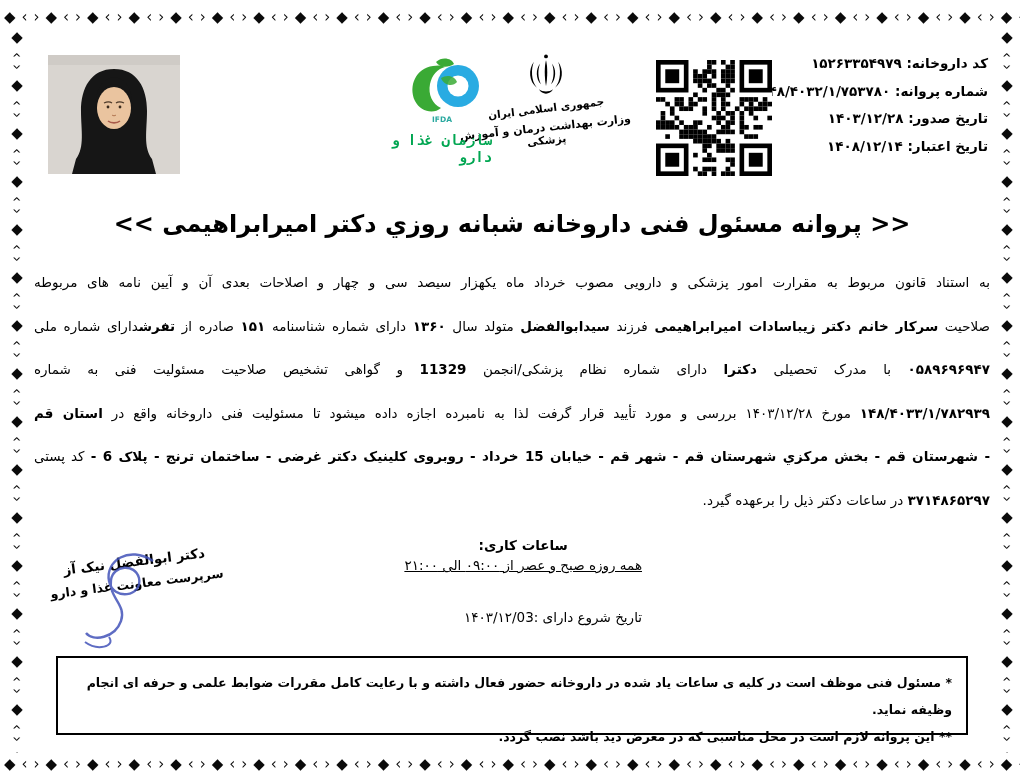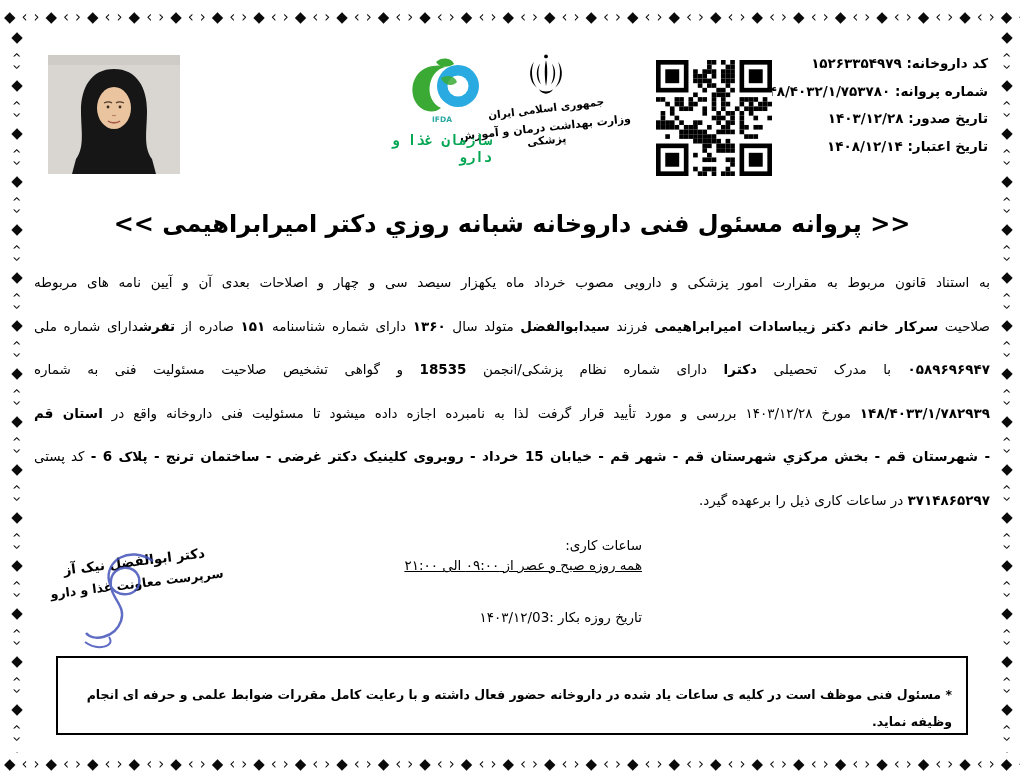--- a/index.html
+++ b/index.html
@@ -42,35 +42,35 @@
   .title2{position:absolute;top:210px;left:0;right:0;text-align:center;direction:rtl;
           font-weight:bold;font-size:24px;}
 
   
   .bodytext{position:absolute;top:261px;left:34px;right:34px;direction:rtl;font-size:13.5px;}
   .bline{line-height:43.5px;text-align:justify;text-align-last:justify;height:43.5px;overflow:visible;}
   .bline.blast{text-align-last:right;}
 
   
   .hours{position:absolute;right:382px;top:537px;direction:rtl;text-align:right;font-size:13.5px;}
-  .h-head{font-weight:normal;}
+  .h-head{font-weight:bold;text-align:center;}
   .h-line{margin-top:4px;text-decoration:underline;}
   .startdate{position:absolute;right:382px;top:609px;direction:rtl;text-align:right;font-size:13.5px;}
 
   
   .sig{position:absolute;left:38px;top:553px;width:195px;transform:rotate(-7deg);
        text-align:center;direction:rtl;font-weight:bold;}
   .sig .s1{font-size:13.5px;}
   .sig .s2{font-size:12.5px;margin-top:7px;}
   .scribble{position:absolute;left:55px;top:545px;pointer-events:none;}
 
   
   .notes{position:absolute;left:56px;right:56px;top:656px;height:79px;border:2px solid #000;
          box-sizing:border-box;direction:rtl;text-align:right;font-weight:bold;font-size:12.5px;
-         padding:23px 14px 0 14px;line-height:27px;}
+         padding:11px 14px 0 14px;line-height:27px;}
 </style>
 </head>
 <body>
 
 <div class="page">
 
   <div class="strip h top">◆‹›◆‹›◆‹›◆‹›◆‹›◆‹›◆‹›◆‹›◆‹›◆‹›◆‹›◆‹›◆‹›◆‹›◆‹›◆‹›◆‹›◆‹›◆‹›◆‹›◆‹›◆‹›◆‹›◆‹›◆‹›◆‹›◆‹›◆‹›◆‹›◆‹›◆‹›◆‹›◆‹›◆‹›◆‹›◆‹›◆‹›◆‹›◆‹›◆‹›◆‹›◆‹›◆‹›◆‹›◆‹›◆‹›◆‹›◆‹›◆‹›◆‹›◆‹›◆‹›◆‹›◆‹›◆‹›◆‹›◆‹›◆‹›◆‹›◆‹›◆‹›◆‹›◆‹›◆‹›◆‹›◆‹›◆‹›◆‹›◆‹›◆‹›◆‹›◆‹›◆‹›◆‹›◆‹›◆‹›◆‹›◆‹›◆‹›◆‹›◆‹›◆‹›◆‹›◆‹›◆‹›◆‹›◆‹›◆‹›◆‹›◆‹›◆‹›◆‹›◆‹›◆‹›◆‹›◆‹›◆‹›◆‹›◆‹›◆‹›◆‹›◆‹›◆‹›◆‹›◆‹›◆‹›◆‹›◆‹›◆‹›◆‹›◆‹›◆‹›◆‹›◆‹›◆‹›◆‹›◆‹›◆‹›◆‹›◆‹›</div>
   <div class="strip h bottom">◆‹›◆‹›◆‹›◆‹›◆‹›◆‹›◆‹›◆‹›◆‹›◆‹›◆‹›◆‹›◆‹›◆‹›◆‹›◆‹›◆‹›◆‹›◆‹›◆‹›◆‹›◆‹›◆‹›◆‹›◆‹›◆‹›◆‹›◆‹›◆‹›◆‹›◆‹›◆‹›◆‹›◆‹›◆‹›◆‹›◆‹›◆‹›◆‹›◆‹›◆‹›◆‹›◆‹›◆‹›◆‹›◆‹›◆‹›◆‹›◆‹›◆‹›◆‹›◆‹›◆‹›◆‹›◆‹›◆‹›◆‹›◆‹›◆‹›◆‹›◆‹›◆‹›◆‹›◆‹›◆‹›◆‹›◆‹›◆‹›◆‹›◆‹›◆‹›◆‹›◆‹›◆‹›◆‹›◆‹›◆‹›◆‹›◆‹›◆‹›◆‹›◆‹›◆‹›◆‹›◆‹›◆‹›◆‹›◆‹›◆‹›◆‹›◆‹›◆‹›◆‹›◆‹›◆‹›◆‹›◆‹›◆‹›◆‹›◆‹›◆‹›◆‹›◆‹›◆‹›◆‹›◆‹›◆‹›◆‹›◆‹›◆‹›◆‹›◆‹›◆‹›◆‹›◆‹›◆‹›◆‹›◆‹›◆‹›◆‹›</div>
   <div class="strip v left">◆‹›◆‹›◆‹›◆‹›◆‹›◆‹›◆‹›◆‹›◆‹›◆‹›◆‹›◆‹›◆‹›◆‹›◆‹›◆‹›◆‹›◆‹›◆‹›◆‹›◆‹›◆‹›◆‹›◆‹›◆‹›◆‹›◆‹›◆‹›◆‹›◆‹›◆‹›◆‹›◆‹›◆‹›◆‹›◆‹›◆‹›◆‹›◆‹›◆‹›◆‹›◆‹›◆‹›◆‹›◆‹›◆‹›◆‹›◆‹›◆‹›◆‹›◆‹›◆‹›◆‹›◆‹›◆‹›◆‹›◆‹›◆‹›◆‹›◆‹›◆‹›◆‹›◆‹›◆‹›◆‹›◆‹›◆‹›◆‹›◆‹›◆‹›◆‹›◆‹›◆‹›◆‹›◆‹›◆‹›◆‹›◆‹›◆‹›◆‹›◆‹›◆‹›◆‹›◆‹›◆‹›◆‹›◆‹›◆‹›◆‹›◆‹›◆‹›◆‹›◆‹›◆‹›◆‹›◆‹›◆‹›◆‹›◆‹›◆‹›◆‹›◆‹›◆‹›◆‹›◆‹›◆‹›◆‹›◆‹›◆‹›◆‹›◆‹›◆‹›◆‹›◆‹›◆‹›◆‹›◆‹›◆‹›◆‹›◆‹›</div>
   <div class="strip v right">◆‹›◆‹›◆‹›◆‹›◆‹›◆‹›◆‹›◆‹›◆‹›◆‹›◆‹›◆‹›◆‹›◆‹›◆‹›◆‹›◆‹›◆‹›◆‹›◆‹›◆‹›◆‹›◆‹›◆‹›◆‹›◆‹›◆‹›◆‹›◆‹›◆‹›◆‹›◆‹›◆‹›◆‹›◆‹›◆‹›◆‹›◆‹›◆‹›◆‹›◆‹›◆‹›◆‹›◆‹›◆‹›◆‹›◆‹›◆‹›◆‹›◆‹›◆‹›◆‹›◆‹›◆‹›◆‹›◆‹›◆‹›◆‹›◆‹›◆‹›◆‹›◆‹›◆‹›◆‹›◆‹›◆‹›◆‹›◆‹›◆‹›◆‹›◆‹›◆‹›◆‹›◆‹›◆‹›◆‹›◆‹›◆‹›◆‹›◆‹›◆‹›◆‹›◆‹›◆‹›◆‹›◆‹›◆‹›◆‹›◆‹›◆‹›◆‹›◆‹›◆‹›◆‹›◆‹›◆‹›◆‹›◆‹›◆‹›◆‹›◆‹›◆‹›◆‹›◆‹›◆‹›◆‹›◆‹›◆‹›◆‹›◆‹›◆‹›◆‹›◆‹›◆‹›◆‹›◆‹›◆‹›◆‹›◆‹›◆‹›</div>
@@ -336,40 +336,41 @@
       <path d="M64 60 C65 61 67 61 68 60" stroke="#b0744f" stroke-width="1" fill="none"></path>
       <path d="M60 66 C63 68.5 69 68.5 72 66" stroke="#a85a4a" stroke-width="1.6" fill="none"></path>
     </svg>
   </div>
 
   <div class="title2">&lt;&lt; پروانه مسئول فنی داروخانه شبانه روزي دكتر امیرابراهیمی &gt;&gt;</div>
 
   <div class="bodytext">
       <div class="bline"><span>به استناد قانون مربوط به مقرارت امور پزشکی و دارویی مصوب خرداد ماه یکهزار سیصد سی و چهار و اصلاحات بعدی آن و آیین نامه های مربوطه</span></div>
       <div class="bline"><span>صلاحیت </span><span style="font-weight: bold;">سرکار خانم دکتر زیباسادات امیرابراهیمی</span><span> فرزند </span><span style="font-weight: bold;">سیدابوالفضل</span><span> متولد سال </span><span style="font-weight: bold;">۱۳۶۰</span><span> دارای شماره شناسنامه </span><span style="font-weight: bold;">۱۵۱</span><span> صادره از </span><span style="font-weight: bold;">تفرش</span><span>دارای شماره ملی</span></div>
-      <div class="bline"><span style="font-weight: bold;">۰۵۸۹۶۹۶۹۴۷</span><span> با مدرک تحصیلی </span><span style="font-weight: bold;">دکترا</span><span> دارای شماره نظام پزشکی/انجمن </span><span style="font-weight: bold;">18535</span><span> و گواهی تشخیص صلاحیت مسئولیت فنی به شماره</span></div>
+      <div class="bline"><span style="font-weight: bold;">۰۵۸۹۶۹۶۹۴۷</span><span> با مدرک تحصیلی </span><span style="font-weight: bold;">دکترا</span><span> دارای شماره نظام پزشکی/انجمن </span><span style="font-weight: bold;">11329</span><span> و گواهی تشخیص صلاحیت مسئولیت فنی به شماره</span></div>
       <div class="bline"><span style="font-weight: bold;">۱۴۸/۴۰۳۳/۱/۷۸۲۹۳۹</span><span> مورخ ۱۴۰۳/۱۲/۲۸ بررسی و مورد تأیید قرار گرفت لذا به نامبرده اجازه داده میشود تا مسئولیت فنی داروخانه واقع در </span><span style="font-weight: bold;">استان قم</span></div>
       <div class="bline"><span style="font-weight: bold;">- شهرستان قم - بخش مرکزي شهرستان قم - شهر قم - خیابان 15 خرداد - روبروی کلینیک دکتر غرضی - ساختمان ترنج - پلاک 6 - </span><span>کد پستی</span></div>
-      <div class="bline blast"><span style="font-weight: bold;">۳۷۱۴۸۶۵۲۹۷</span><span> در ساعات کاری ذیل را برعهده گیرد.</span></div>
+      <div class="bline blast"><span style="font-weight: bold;">۳۷۱۴۸۶۵۲۹۷</span><span> در ساعات دكتر ذیل را برعهده گیرد.</span></div>
     </div>
 
   <div class="hours">
     <div class="h-head">ساعات کاری:</div>
     <div class="h-line">همه روزه صبح و عصر از ۰۹:۰۰ الی ۲۱:۰۰</div>
   </div>
   <div class="startdate">
-    <span>تاریخ روزه بکار :</span><span>۱۴۰۳/۱۲/03</span>
+    <span>تاریخ شروع دارای :</span><span>۱۴۰۳/۱۲/03</span>
   </div>
 
   <div class="sig">
     <div class="s1">دکتر ابوالفضل نیک آز</div>
     <div class="s2">سرپرست معاونت غذا و دارو</div>
   </div>
   <svg class="scribble" width="155" height="115" viewBox="0 0 155 115" xmlns="http://www.w3.org/2000/svg">
     <path d="M98 16 C74 0 50 16 54 36 C58 56 88 52 84 33 C80 18 58 20 56 35 C53 52 72 60 66 76 C60 93 38 97 31 88" stroke="#4252b8" stroke-width="2.4" fill="none" opacity="0.85"></path>
     <path d="M30 97 C42 106 61 102 54 92" stroke="#4252b8" stroke-width="2" fill="none" opacity="0.85"></path>
   </svg>
 
   <div class="notes">
     <div>* مسئول فنی موظف است در کلیه ی ساعات یاد شده در داروخانه حضور فعال داشته و با رعایت کامل مقررات ضوابط علمی و حرفه ای انجام وظیفه نماید.</div>
+    <div>** این پروانه لازم است در محل مناسبی که در معرض دید باشد نصب گردد.</div>
   </div>
 
 </div>
 
 </body></html>

